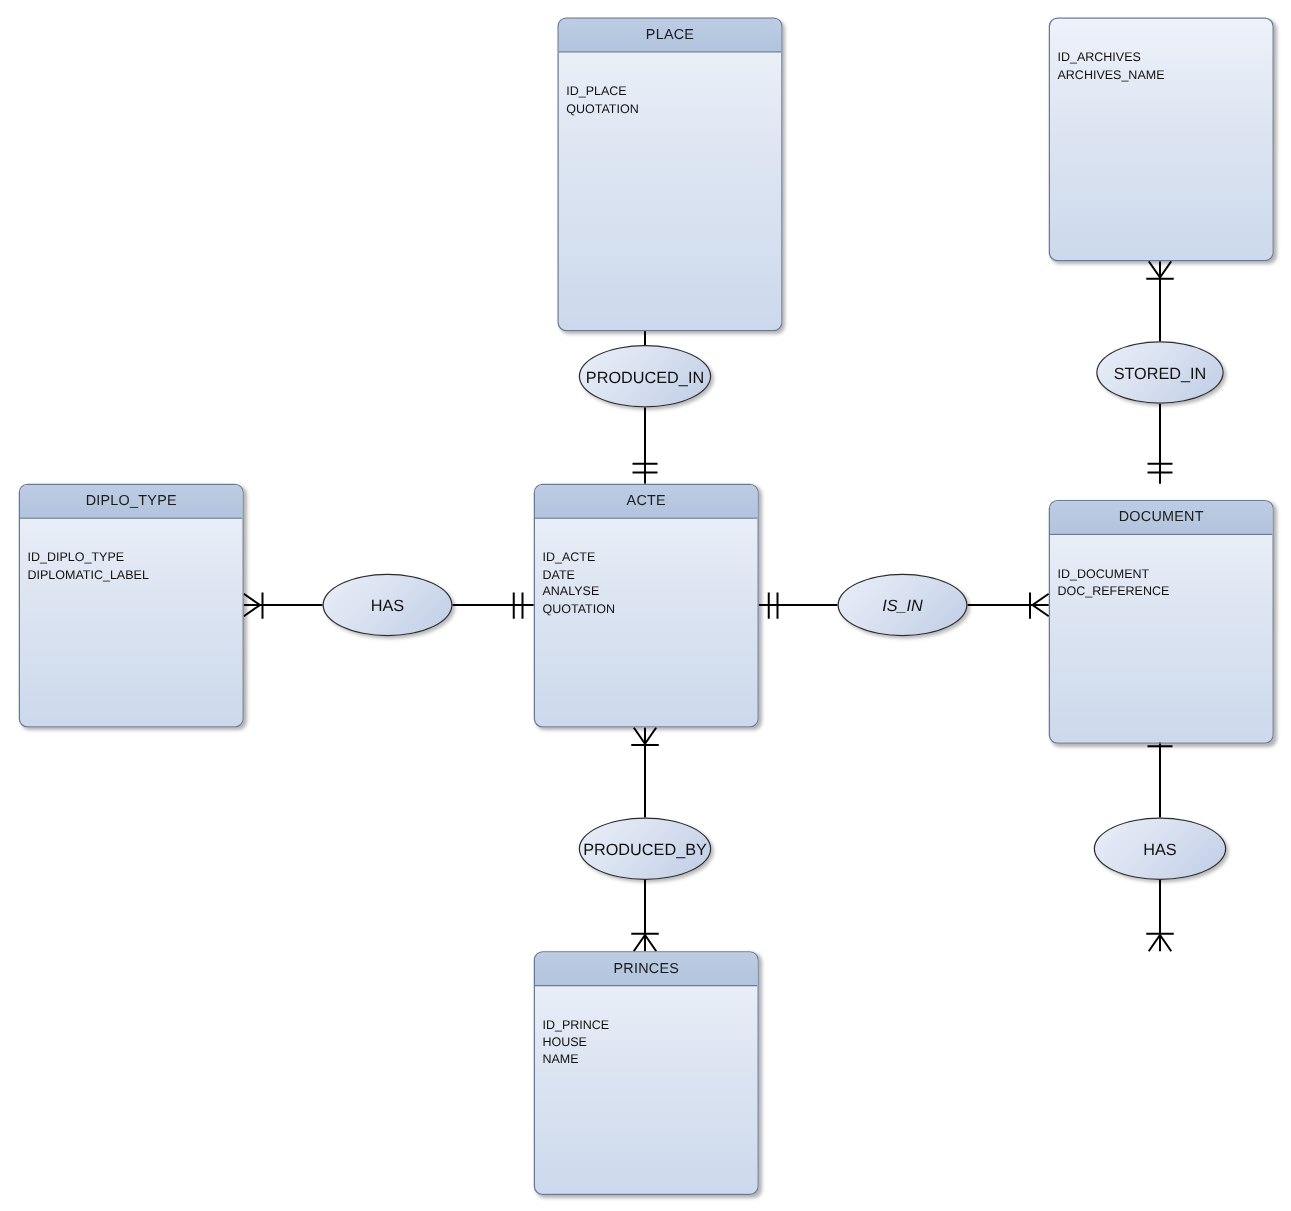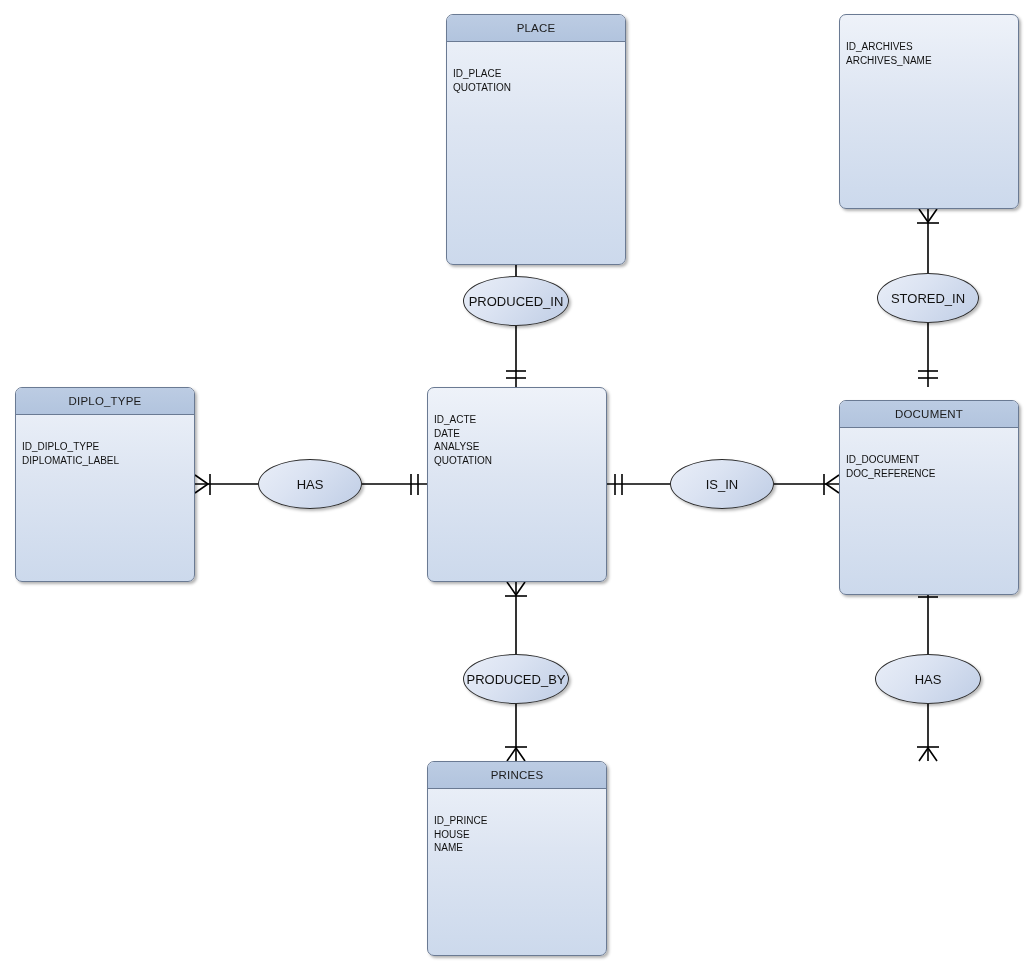--- a/index.html
+++ b/index.html
@@ -178,20 +178,21 @@
 
   <div class="entity" style="left: 15px; top: 387px; width: 180px; height: 195px;">
     <div class="entity-title">DIPLO_TYPE</div>
     <div class="entity-attrs">
         <div class="attr">ID_DIPLO_TYPE</div>
         <div class="attr">DIPLOMATIC_LABEL</div>
       </div>
   </div>
 
   <div class="entity" style="left: 427px; top: 387px; width: 180px; height: 195px;">
+    <div class="entity-title">ACTE</div>
     <div class="entity-attrs">
         <div class="attr">ID_ACTE</div>
         <div class="attr">DATE</div>
         <div class="attr">ANALYSE</div>
         <div class="attr">QUOTATION</div>
       </div>
   </div>
 
   <div class="entity" style="left: 839px; top: 387px; width: 180px; height: 195px; margin-top: 13px;">
     <div class="entity-title">DOCUMENT</div>
@@ -207,17 +208,17 @@
         <div class="attr">ID_PRINCE</div>
         <div class="attr">HOUSE</div>
         <div class="attr">NAME</div>
       </div>
   </div>
 
 
   <div class="rel" style="left: 463px; top: 276px; width: 106px; height: 50px;">PRODUCED_IN</div>
   <div class="rel" style="left: 877px; top: 273px; width: 102px; height: 50px;">STORED_IN</div>
   <div class="rel" style="left: 258px; top: 459px; width: 104px; height: 50px;">HAS</div>
-  <div class="rel" style="left: 670px; top: 459px; width: 104px; height: 50px;">IS_IN</div>
+  <div class="rel" style="left: 670px; top: 459px; width: 104px; height: 50px; font-style: italic;">IS_IN</div>
   <div class="rel" style="left: 463px; top: 654px; width: 106px; height: 50px;">PRODUCED_BY</div>
   <div class="rel" style="left: 875px; top: 654px; width: 106px; height: 50px;">HAS</div>
 
 </div>
 
 </body></html>

